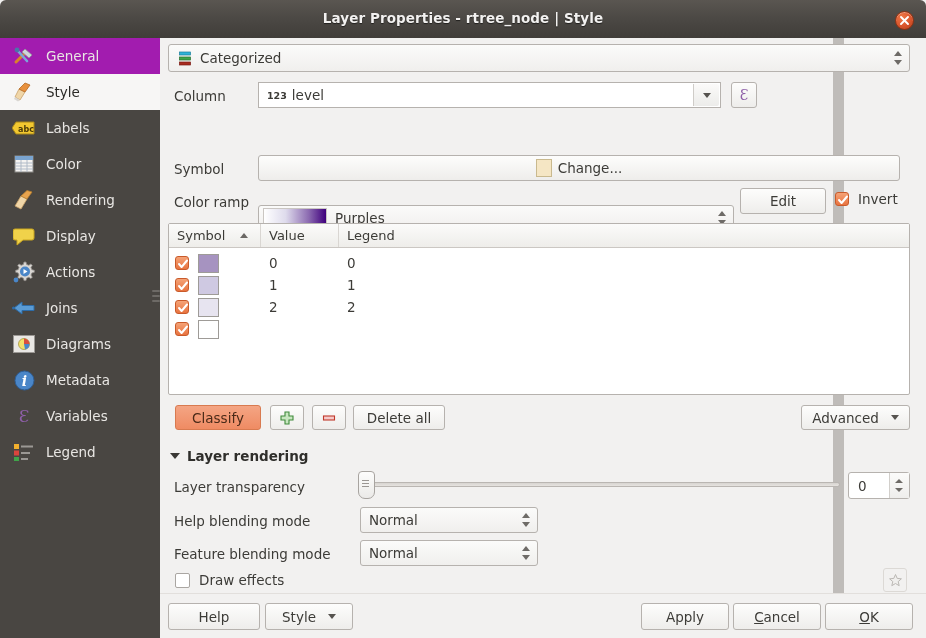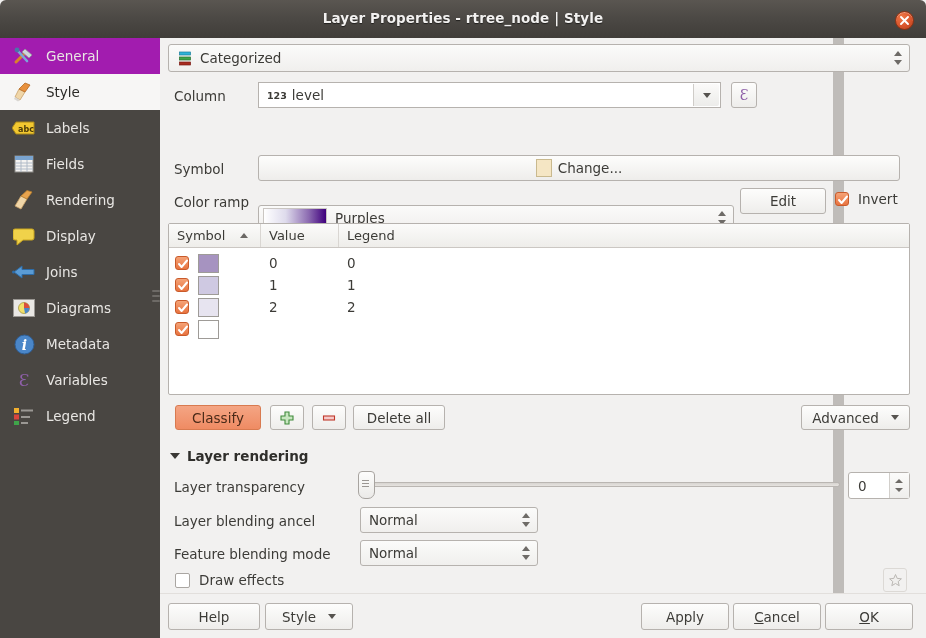--- a/index.html
+++ b/index.html
@@ -428,21 +428,21 @@
     </div>
 
     <div class="sb-item">
       <span class="sb-ico">
         <svg width="20" height="18" viewBox="0 0 20 18">
           <rect x="1" y="1" width="18" height="16" fill="#f4f3f1" stroke="#8c8a86" stroke-width="1"></rect>
           <rect x="1" y="1" width="18" height="4" fill="#7aa4cf"></rect>
           <path d="M1,8 H19 M1,11 H19 M1,14 H19 M7,5 V17 M13,5 V17" stroke="#a9b6c4" stroke-width="0.9"></path>
         </svg>
       </span>
-      <span>Fields</span>
+      <span>Color</span>
     </div>
 
     <div class="sb-item">
       <span class="sb-ico">
         <svg width="22" height="20" viewBox="0 0 22 20">
           <path d="M2,16 L8,19 L14,9 L8,6 Z" fill="#f0d6a8" stroke="#c9a167" stroke-width="0.8"></path>
           <path d="M8,6 L14,9 L19,2 L14,0.5 Z" fill="#e8a44e" stroke="#b8802f" stroke-width="0.8"></path>
         </svg>
       </span>
       <span>Rendering</span>
@@ -450,20 +450,31 @@
 
     <div class="sb-item">
       <span class="sb-ico">
         <svg width="22" height="19" viewBox="0 0 22 19">
           <path d="M2,2 h17 a2,2 0 0 1 2,2 v7 a2,2 0 0 1 -2,2 h-9 l-6,5 v-5 h-2 a2,2 0 0 1 -2,-2 v-7 a2,2 0 0 1 2,-2 z" fill="#f0d24a" stroke="#c9a51f" stroke-width="1"></path>
         </svg>
       </span>
       <span>Display</span>
     </div>
 
+    <div class="sb-item">
+      <span class="sb-ico">
+        <svg width="23" height="22" viewBox="0 0 23 22">
+          <path d="M11,1 l2,0 l0.6,2.4 l2.2,0.9 l2.1,-1.3 l1.4,1.4 l-1.3,2.1 l0.9,2.2 l2.4,0.6 l0,2 l-2.4,0.6 l-0.9,2.2 l1.3,2.1 l-1.4,1.4 l-2.1,-1.3 l-2.2,0.9 l-0.6,2.4 l-2,0 l-0.6,-2.4 l-2.2,-0.9 l-2.1,1.3 l-1.4,-1.4 l1.3,-2.1 l-0.9,-2.2 l-2.4,-0.6 l0,-2 l2.4,-0.6 l0.9,-2.2 l-1.3,-2.1 l1.4,-1.4 l2.1,1.3 l2.2,-0.9 z" fill="#d9d6d2" stroke="#8f8c88" stroke-width="0.8"></path>
+          <circle cx="12" cy="10.5" r="5" fill="#4a86c8"></circle>
+          <path d="M10.5,8 L14.5,10.5 L10.5,13 Z" fill="#ffffff"></path>
+          <circle cx="3" cy="19" r="2.4" fill="#4a86c8"></circle>
+        </svg>
+      </span>
+      <span>Actions</span>
+    </div>
 
     <div class="sb-item">
       <span class="sb-ico">
         <svg width="24" height="16" viewBox="0 0 24 16">
           <path d="M2,8 L10,2 L10,5.5 L22,5.5 L22,10.5 L10,10.5 L10,14 Z" fill="#5a9bd4" stroke="#2d6ca8" stroke-width="1"></path>
           <circle cx="1.5" cy="8" r="1.5" fill="#2d6ca8"></circle>
         </svg>
       </span>
       <span>Joins</span>
     </div>
@@ -668,21 +679,21 @@
     </div>
 
     <div class="label" style="left:14px; top:441px;">Layer transparency</div>
     <div class="slider-track" style="left:200px; top:444px; width:480px;"></div>
     <div class="slider-handle" style="left:198px; top:433px;"></div>
     <div class="spinbox" style="left:688px; top:434px; width:62px; height:27px;">
       <span class="val">0</span>
       <span class="arrows"></span>
     </div>
 
-    <div class="label" style="left:14px; top:475px;">Layer blending ancel</div>
+    <div class="label" style="left:14px; top:475px;">Help blending mode</div>
     <div class="combo" style="left:200px; top:469px; width:178px; height:26px;">
       <span class="txt">Normal</span>
       <span class="spin-arrows"></span>
     </div>
 
     <div class="label" style="left:14px; top:508px;">Feature blending mode</div>
     <div class="combo" style="left:200px; top:502px; width:178px; height:26px;">
       <span class="txt">Normal</span>
       <span class="spin-arrows"></span>
     </div>

